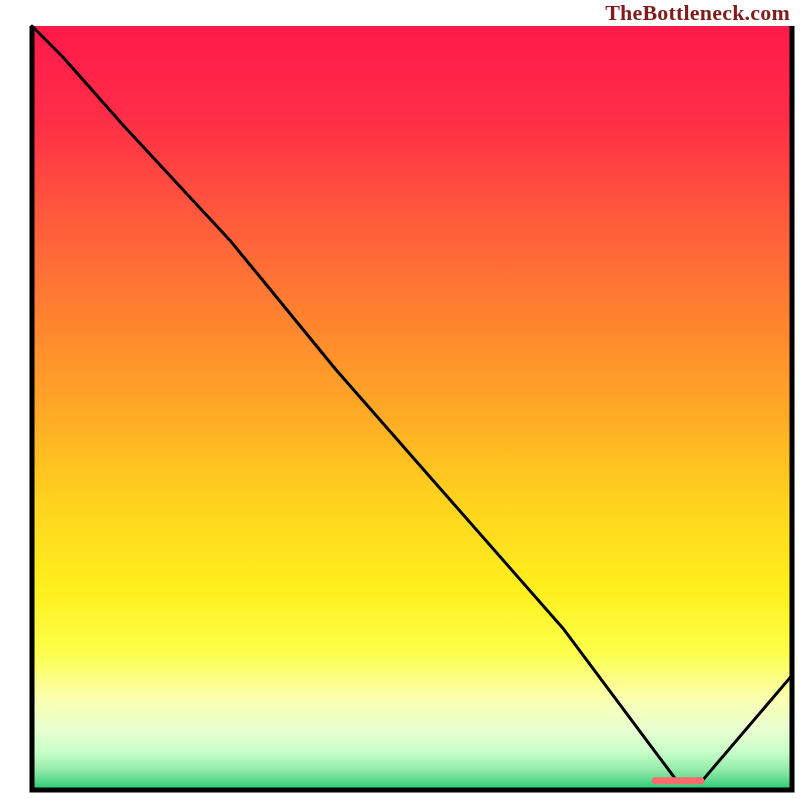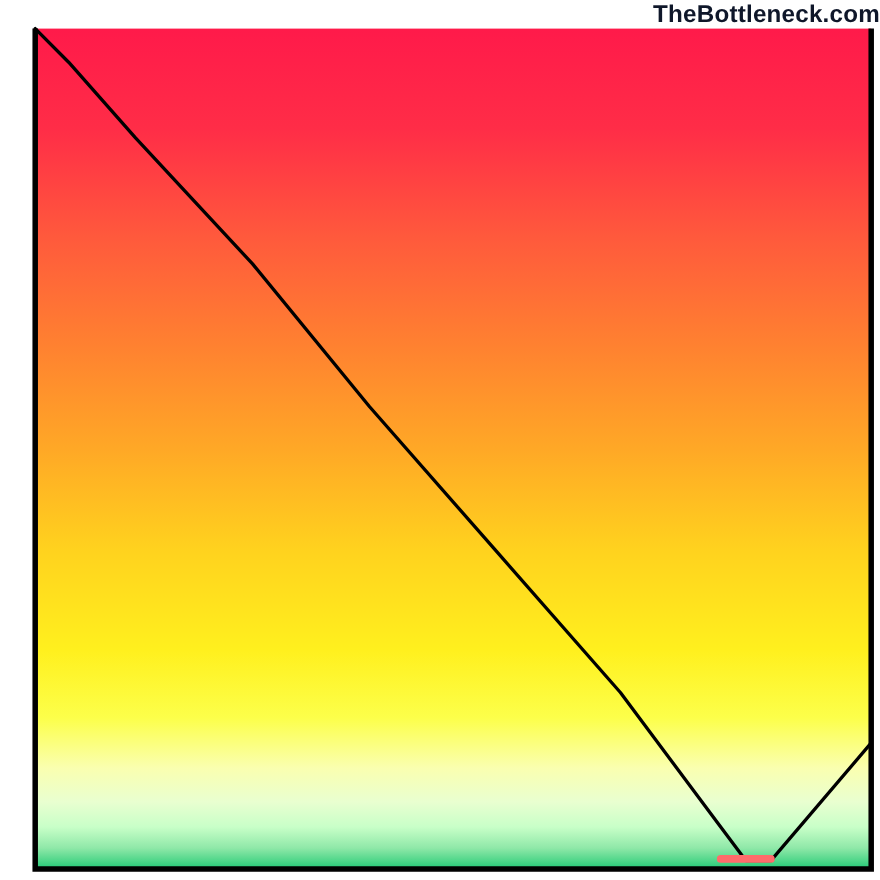--- a/index.html
+++ b/index.html
@@ -11,25 +11,25 @@
     overflow: hidden;
   }
   .container {
     position: relative;
     width: 800px;
     height: 800px;
   }
   .watermark {
     position: absolute;
     top: 0px;
-    right: 0;
-    font-family: Liberation Sans, sans-serif;
+    right: 10px;
+    font-family: Liberation Serif, serif;
     font-size: 22px;
     font-weight: bold;
-    color: #0f172a;
+    color: #7f1d1d;
     letter-spacing: 0.2px;
   }
   svg {
     display: block;
   }
 </style>
 </head>
 <body>
 <div class="container">
 

